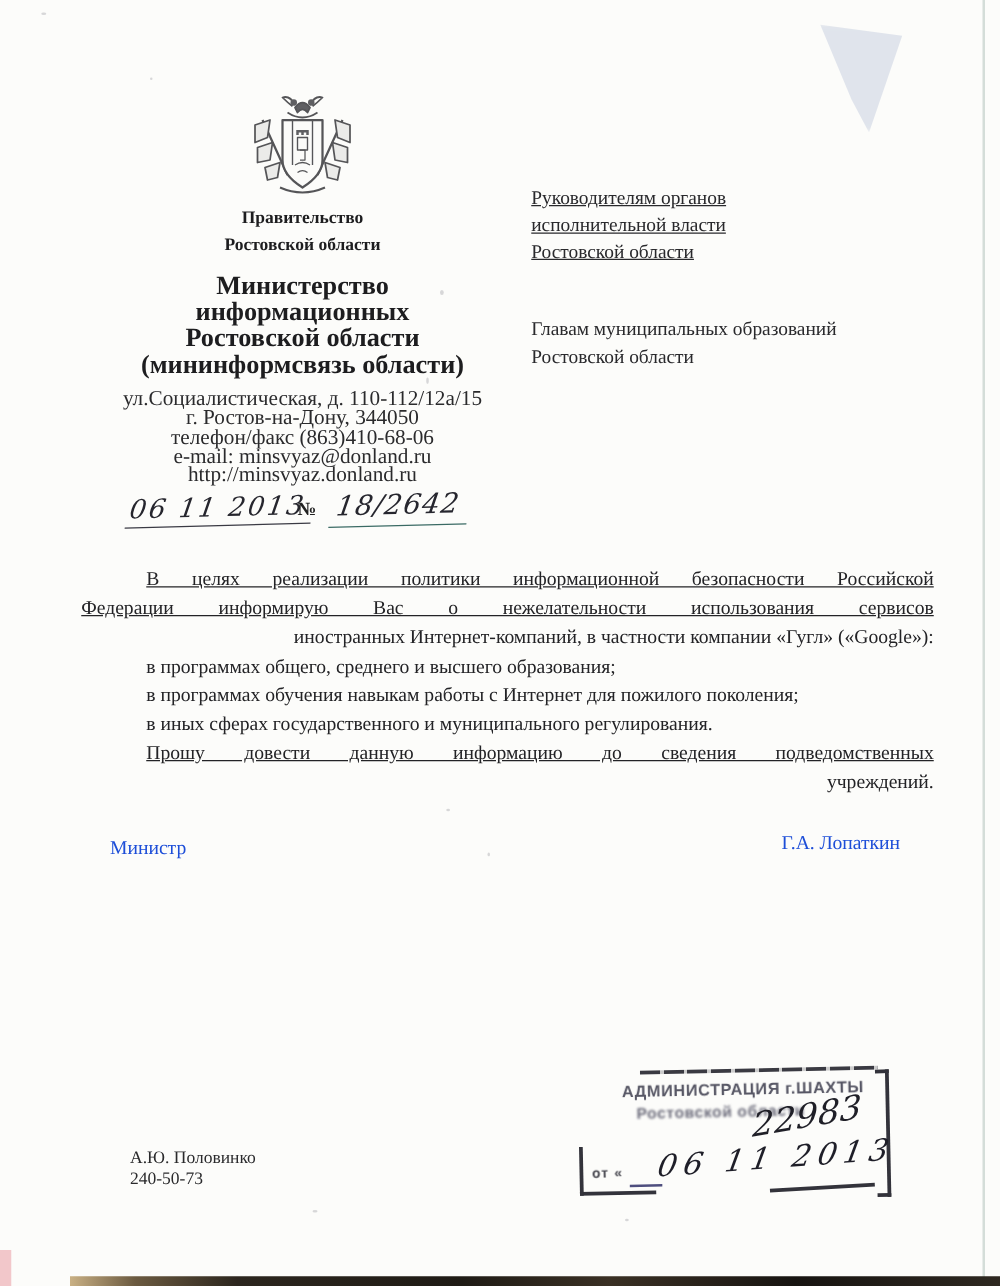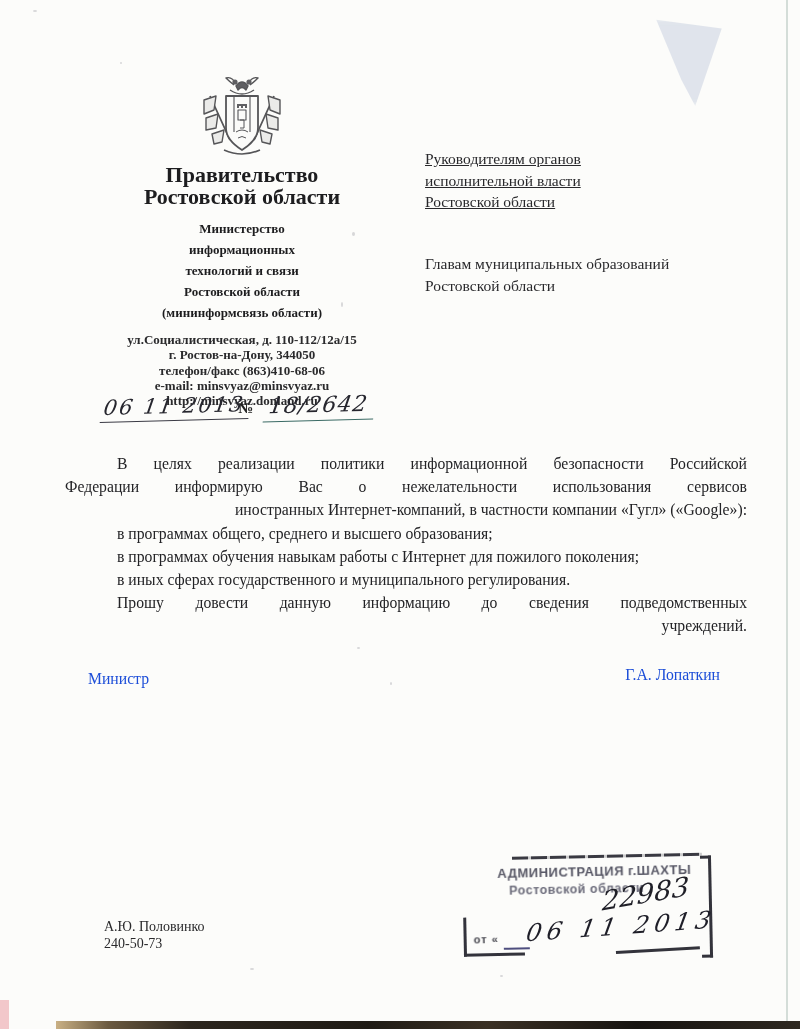--- a/index.html
+++ b/index.html
@@ -4,43 +4,43 @@
 <style>
   html,body{margin:0;padding:0;background:#e9e9e7;}
   .page{
     position:relative;width:800px;height:1029px;margin:0 auto;
     background:#fcfcfa;overflow:hidden;
     font-family:"Liberation Serif", serif;color:#2e2e30;
   }
   
   .lh{position:absolute;left:92px;top:70px;width:300px;text-align:center;}
   .emblem{display:block;margin:0 auto 2px auto;filter:blur(.3px);opacity:.88;}
-  .gov{font-size:22px;font-weight:bold;line-height:22px;color:#1d1d1f;}
-  .min{margin-top:10px;font-size:13px;font-weight:bold;line-height:21px;color:#1d1d1f;}
-  .addr{margin-top:9px;font-size:13px;font-weight:bold;line-height:15.3px;color:#2a2a2c;}
+  .gov{font-size:14px;font-weight:bold;line-height:22px;color:#1d1d1f;}
+  .min{margin-top:10px;font-size:21px;font-weight:bold;line-height:21px;color:#1d1d1f;}
+  .addr{margin-top:9px;font-size:17px;font-weight:normal;line-height:15.3px;color:#2a2a2c;}
   
   .regline{position:absolute;left:100px;top:392px;width:300px;height:36px;}
   .hand{
     font-family:"DejaVu Serif", serif;font-style:italic;
     transform:skewX(-10deg) rotate(-1.5deg);display:inline-block;
     color:#26262e;
   }
   .reg-date{position:absolute;left:2px;top:2px;font-size:21px;letter-spacing:2px;
     border-bottom:1.5px solid #3a3a44;padding:0 6px 2px 2px;}
   .reg-no{position:absolute;left:138px;top:8px;font-size:15px;font-weight:bold;color:#222;}
   .reg-num{position:absolute;left:165px;top:0px;font-size:22px;letter-spacing:1px;
     border-bottom:1.5px solid #3a6a64;padding:0 8px 3px 4px;}
   
   .rcp{position:absolute;left:425px;width:330px;font-size:15.5px;line-height:21.5px;color:#29292c;}
   .rcp1{top:148px;text-decoration:underline;}
   .rcp2{top:253px;}
   
   .body-text{position:absolute;left:65px;top:452px;width:682px;
     font-size:15.7px;line-height:23.2px;color:#232326;}
-  .jline{text-align:justify;text-align-last:justify;}
+  .jline{text-align:justify;text-align-last:justify;text-decoration:underline;}
   .nline{text-align:right;}
   .indent{text-indent:52px;}
   .li-line{padding-left:52px;}
   
   .sig{position:absolute;top:670px;left:48px;width:682px;height:24px;font-size:15.7px;color:#1d4ed8;}
   .sig-title{position:absolute;left:40px;top:0;}
   .sig-name{position:absolute;right:10px;top:-4px;}
   
   .exec{position:absolute;left:104px;top:918px;font-size:14px;line-height:17px;color:#2a2a2c;}
   
@@ -111,30 +111,29 @@
     </svg>
 
     <div class="gov">
       <div>Правительство</div>
       <div>Ростовской области</div>
     </div>
 
     <div class="min">
       <div>Министерство</div>
       <div>информационных</div>
-      <div>технологий и связи</div>
       <div>Ростовской области</div>
       <div>(мининформсвязь области)</div>
     </div>
 
     <div class="addr">
       <div>ул.Социалистическая, д. 110-112/12а/15</div>
       <div>г. Ростов-на-Дону, 344050</div>
       <div>телефон/факс (863)410-68-06</div>
-      <div>e-mail: minsvyaz@minsvyaz.ru</div>
+      <div>e-mail: minsvyaz@donland.ru</div>
       <div>http://minsvyaz.donland.ru</div>
     </div>
   </div>
 
   <div class="regline">
     <span class="hand reg-date">06 11 2013</span>
     <span class="reg-no">№</span>
     <span class="hand reg-num">18/2642</span>
   </div>
 

